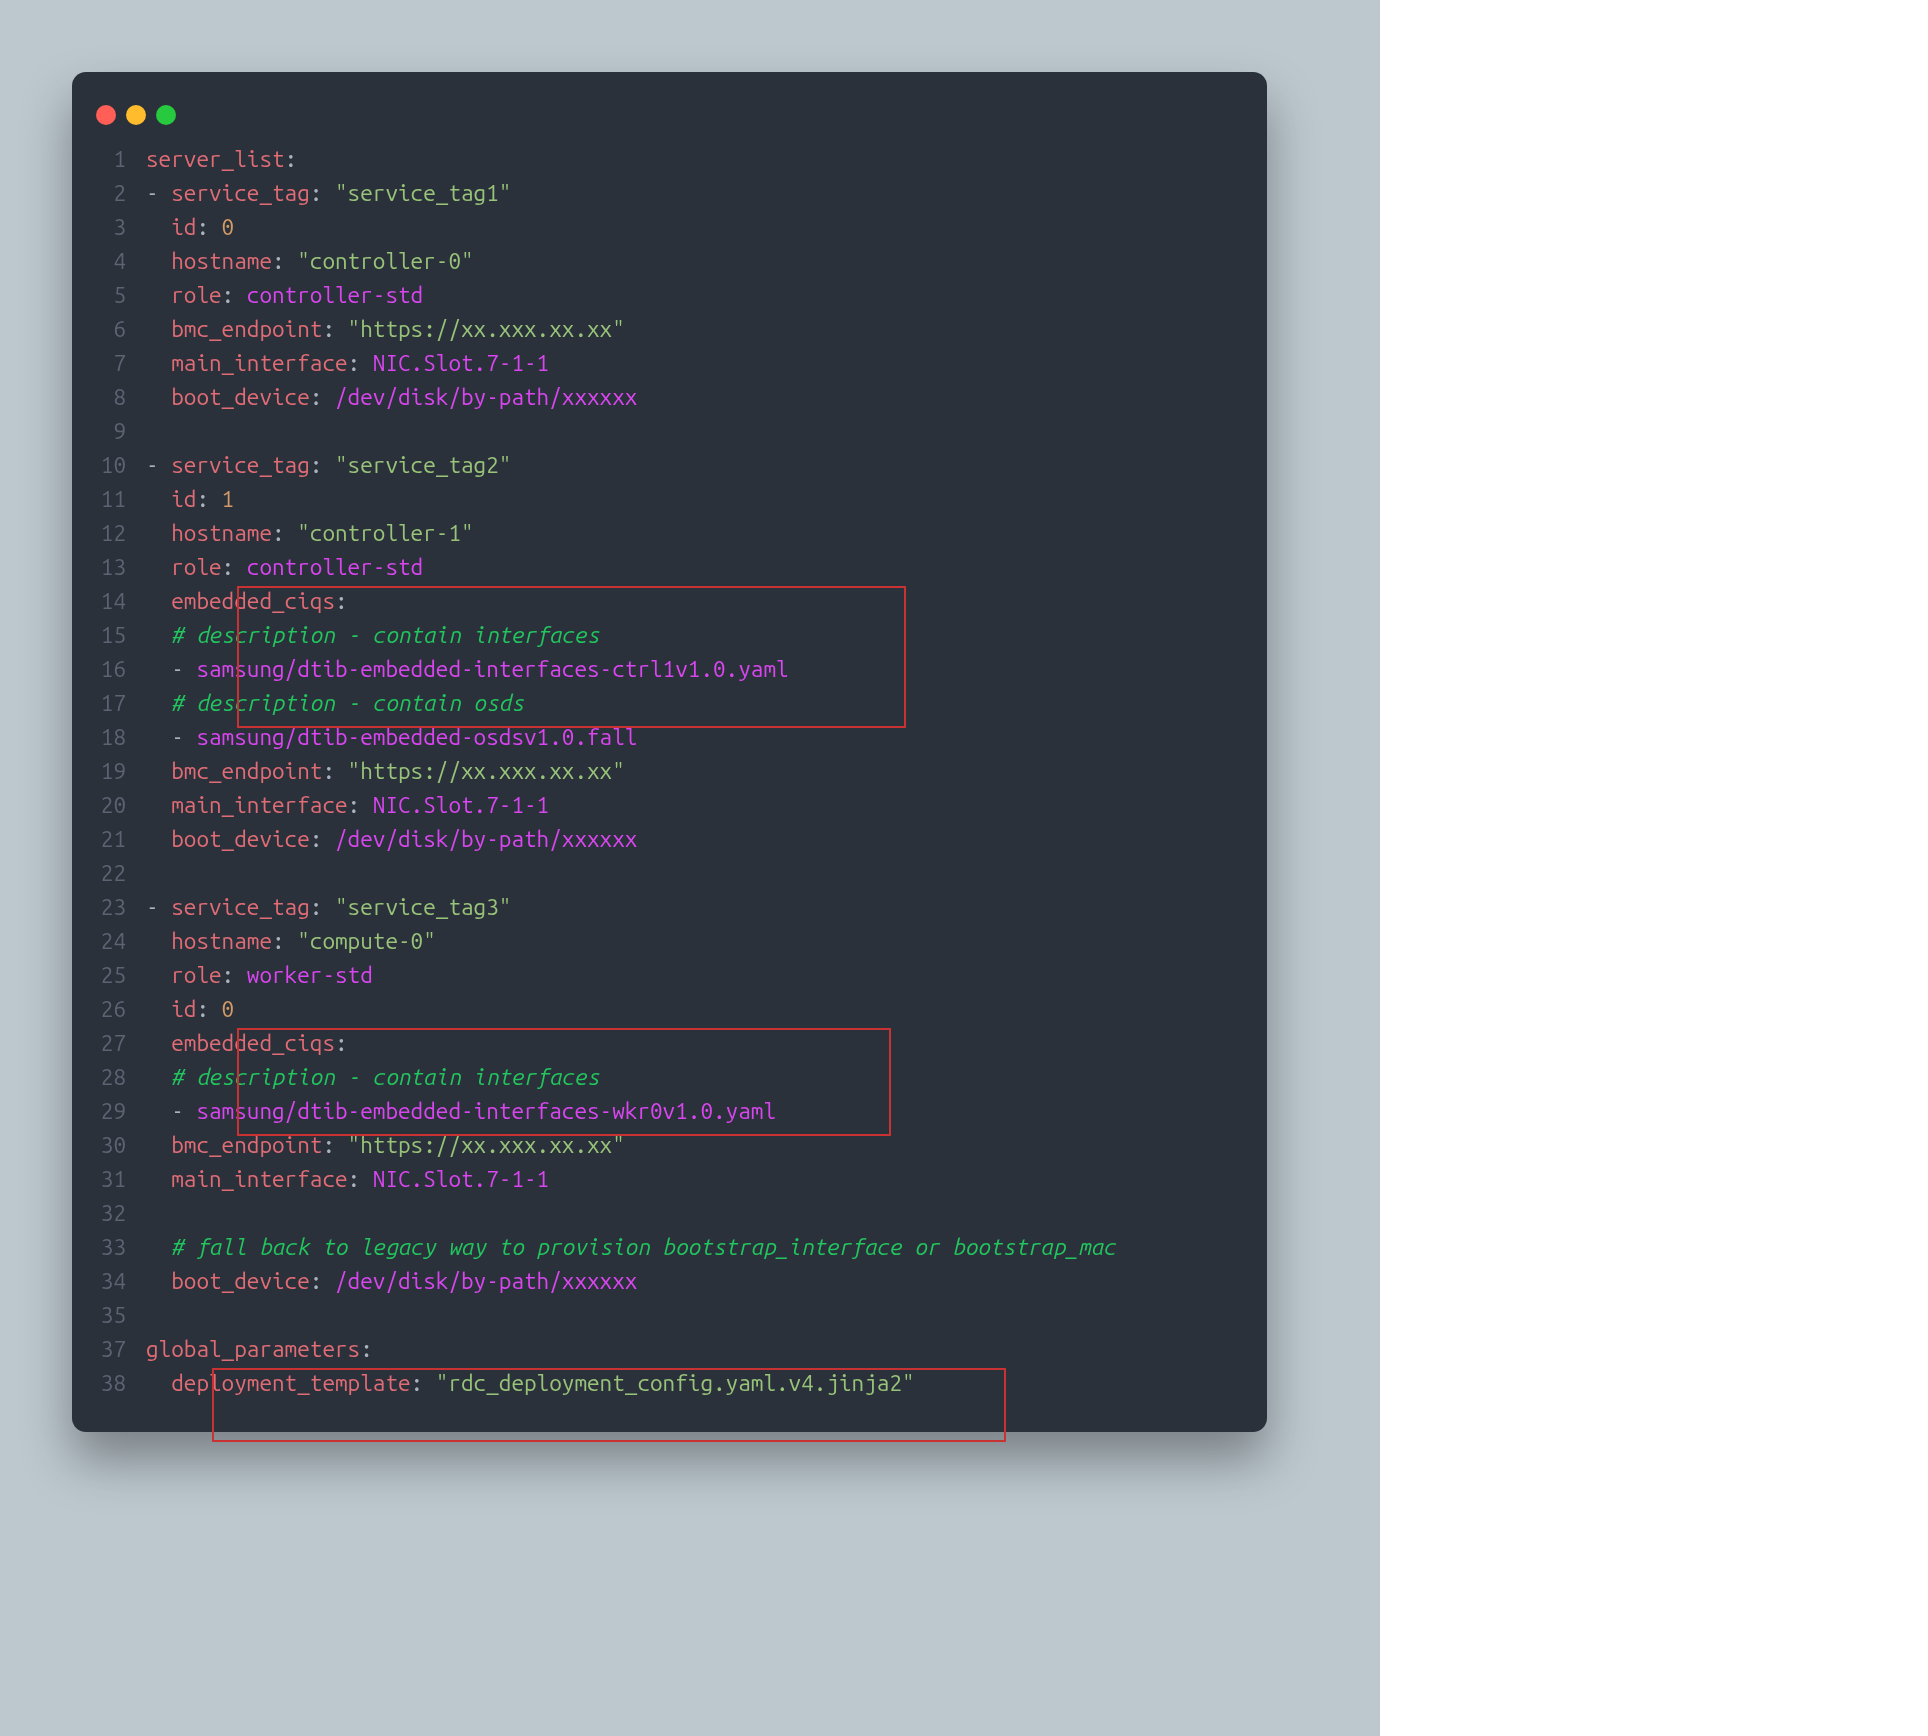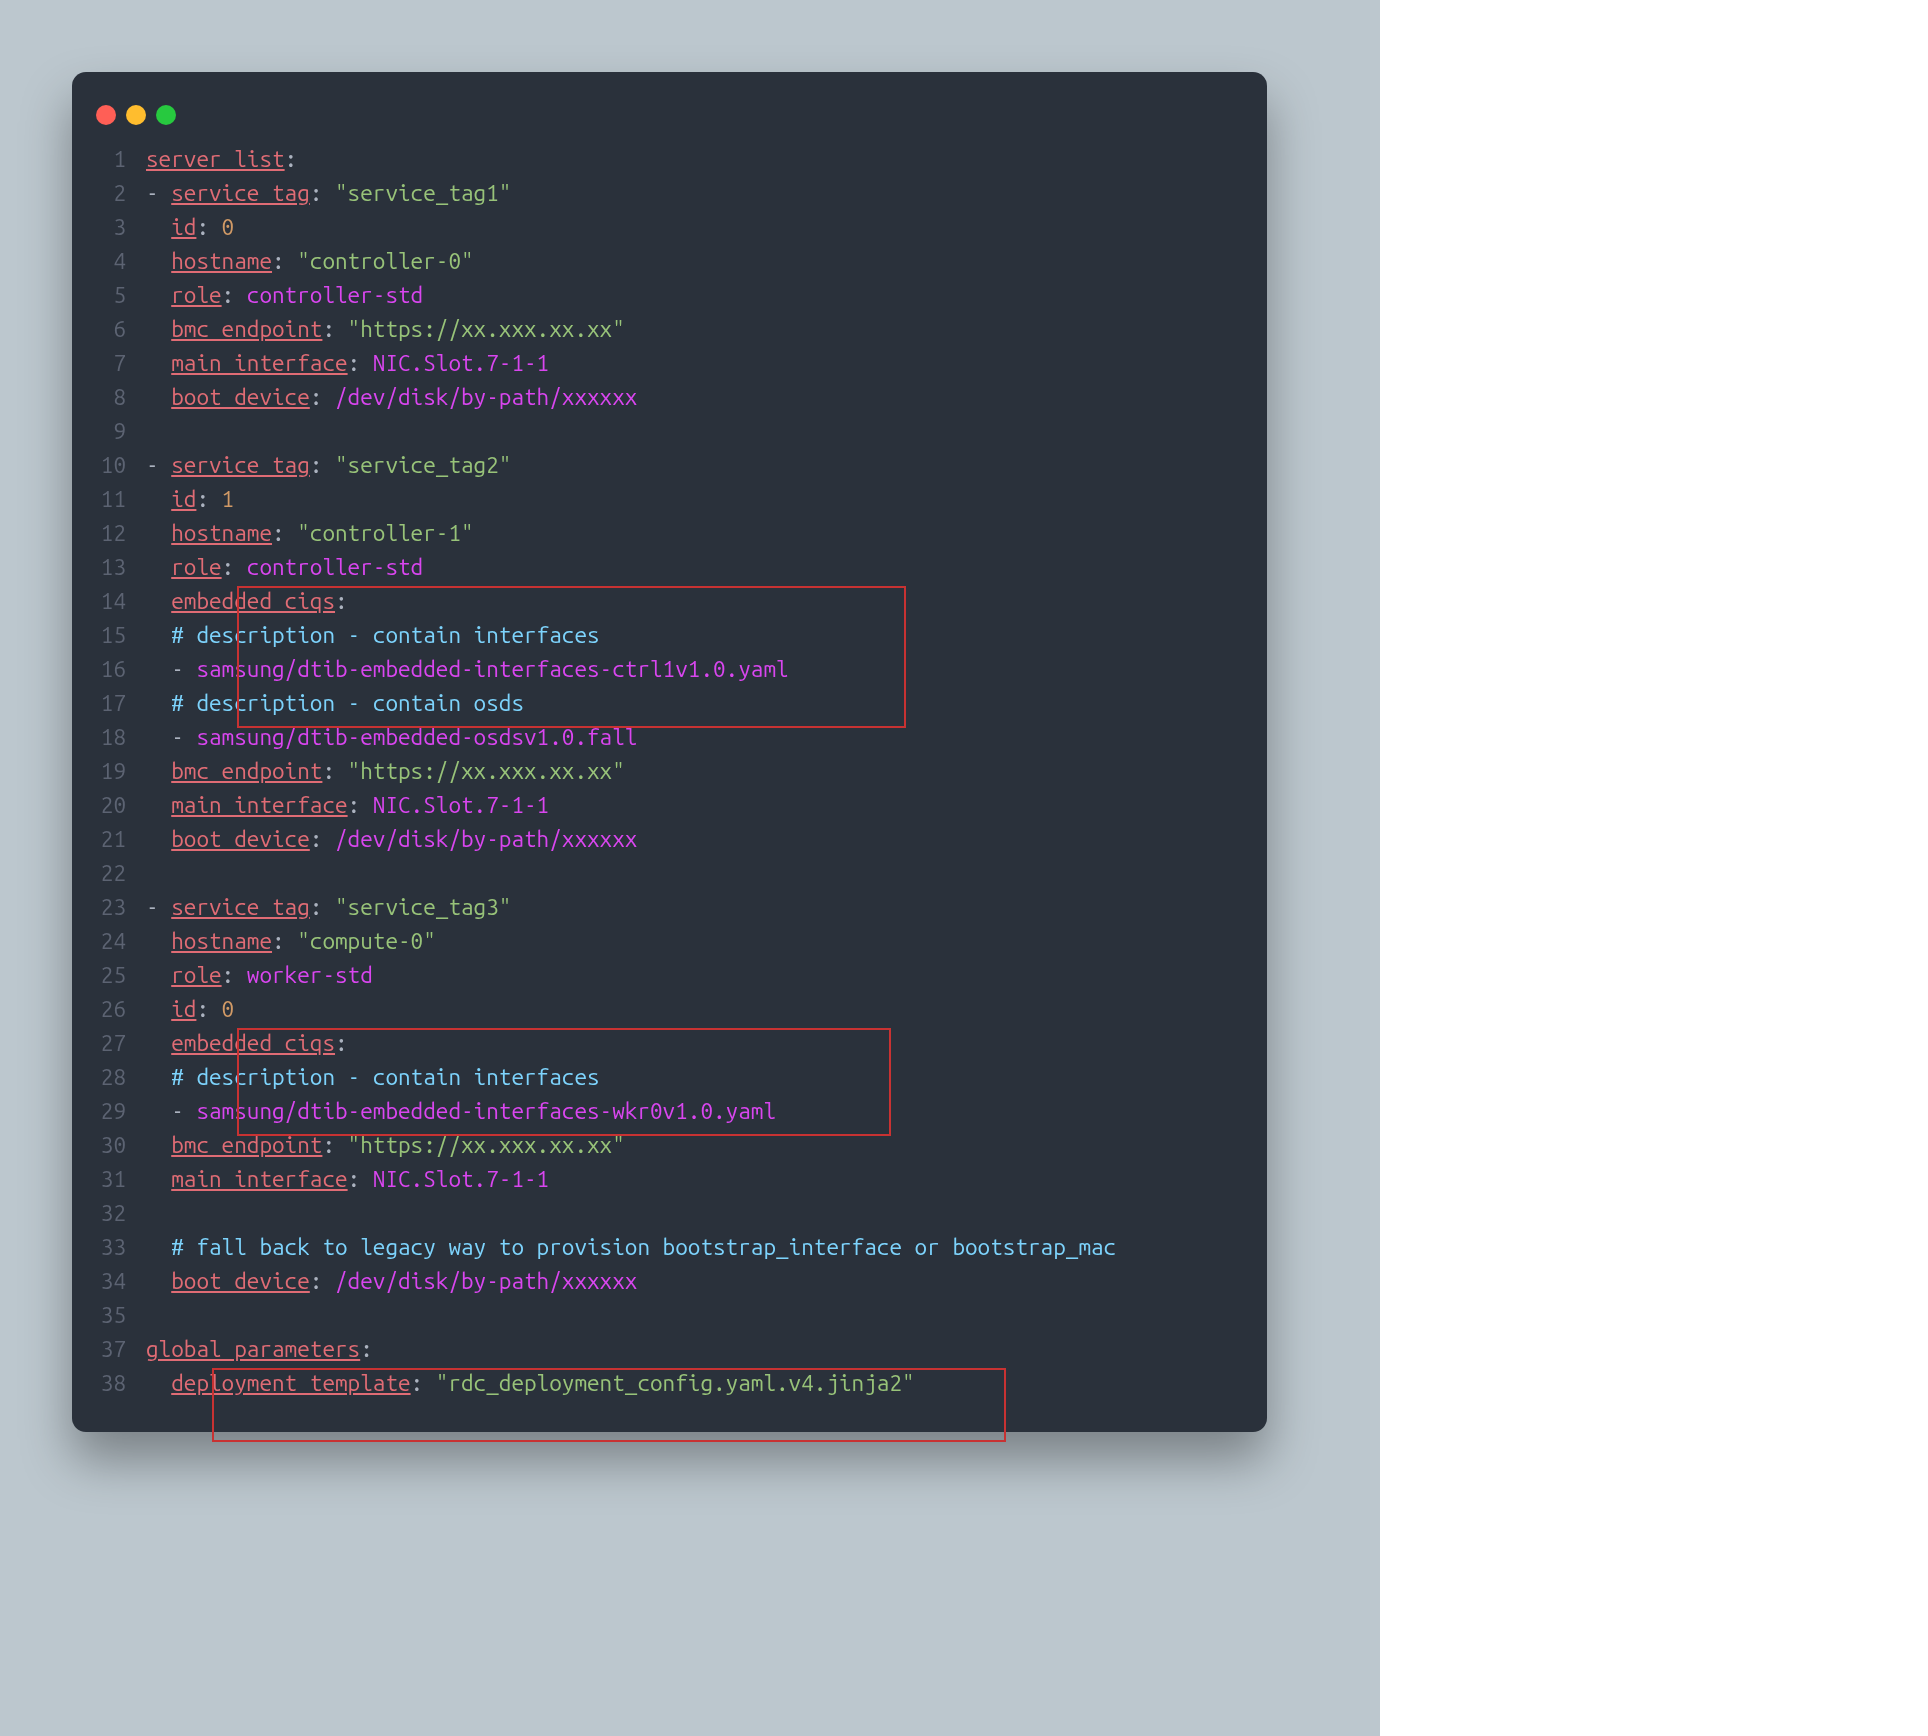--- a/index.html
+++ b/index.html
@@ -64,27 +64,27 @@
     color: #5c6372;
     padding-right: 20px;
     box-sizing: border-box;
     user-select: none;
   }
   .lcontent {
     flex: 1;
     color: #abb2bf;
     position: relative;
   }
-  .key    { color: #e06c75; text-decoration: underline; }   
+  .key    { color: #e06c75; }   
   .str    { color: #98c379; }   
   .num    { color: #d19a66; }   
   .plain  { color: #abb2bf; }   
   .punct  { color: #abb2bf; }
   .word   { color: #d946ef; }
-  .comm   { color: #7dd3fc; }
+  .comm   { color: #22c55e; font-style: italic; }
   .dash   { color: #abb2bf; }
 
   
   .hlbox {
     position: absolute;
     border: 2px solid #c83232;
     pointer-events: none;
     z-index: 5;
   }
 </style>

